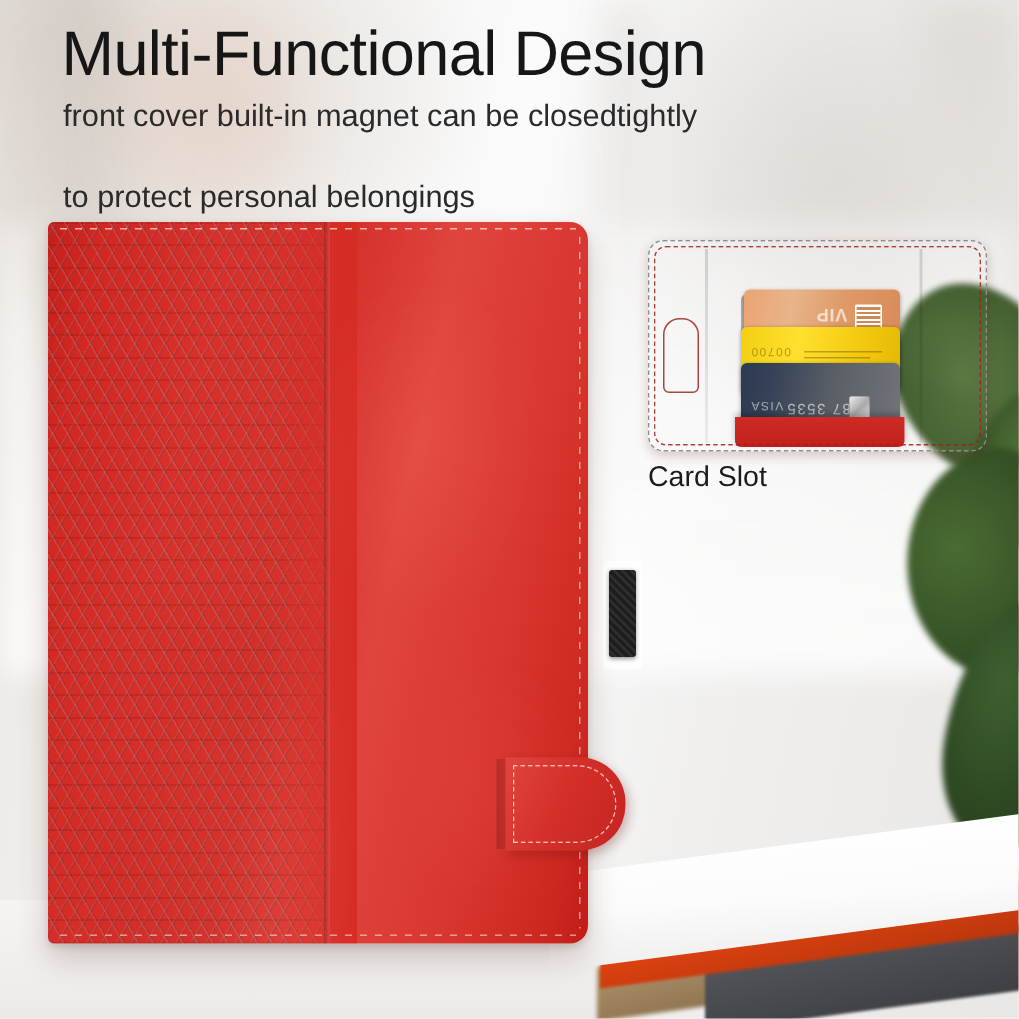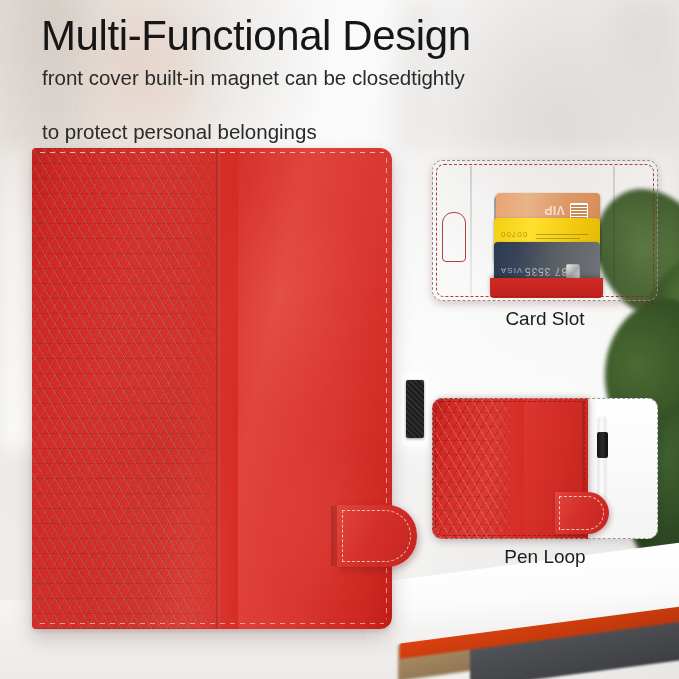--- a/index.html
+++ b/index.html
@@ -121,21 +121,21 @@
     background:linear-gradient(115deg,#e0463e,#d4302a 45%,#c42420);
     border-radius:0 30px 30px 0;box-shadow:2px 3px 7px rgba(90,20,16,.3);}
   .flap-stitch{position:absolute;left:5px;top:5px;right:6px;bottom:5px;
     border:1px dashed rgba(255,222,216,.8);border-radius:0 26px 26px 0;}
   .flap-shadow{position:absolute;left:299px;top:358px;width:9px;height:60px;
     background:linear-gradient(90deg,rgba(0,0,0,.18),rgba(0,0,0,0));}
 
   
   .inset{position:absolute;}
   .inset-frame{position:absolute;inset:0;border:1px dashed #8d8d8d;border-radius:10px;}
-  .inset-cap{position:absolute;left:0;width:100%;text-align:center;
+  .inset-cap{position:absolute;left:0;width:100%;text-align:left;
     font-size:19px;color:#1c1c1c;}
 
   
   #card-inset{left:432px;top:160px;width:226px;height:141px;}
   .card-case{position:absolute;inset:0;border-radius:10px;overflow:hidden;
     background:linear-gradient(110deg,#c41f1a 0%,#d0checked 0%,#d42b25 18%,#dd3a33 42%,#d62f29 66%,#c82520 92%,#bb1c17 100%);
     box-shadow:0 3px 8px rgba(90,25,20,.22);}
   .card-case-suede{position:absolute;inset:0;
     background:
       radial-gradient(ellipse 80px 60px at 60px 40px,rgba(255,255,255,.13),rgba(255,255,255,0) 70%),
@@ -284,31 +284,14 @@
               box-shadow:inset 0 0 0 .5px rgba(0,0,0,.25);"></span>
       </div>
 
       <div class="cc-pocket-lip"></div>
       <div class="cc-stitch-outer"></div>
     </div>
     <div class="inset-frame"></div>
     <div class="inset-cap" style="top:148px;">Card Slot</div>
   </div>
 
-  <div class="inset" id="pen-inset">
-    <div class="pen-white"></div>
-    <div class="stylus"></div>
-    <div class="stylus-clip"></div>
-    <div class="pen-case">
-      <div class="pen-cube"></div>
-      <div class="pen-cube-fade"></div>
-      <div class="pen-seam"></div>
-      <div class="pen-stitch"></div>
-    </div>
-    <div class="pen-tablet-edge"></div>
-    <div class="pen-flap">
-      <div class="pen-flap-stitch"></div>
-    </div>
-    <div class="pen-inset-dash"></div>
-    <div class="inset-cap" style="top:148px;">Pen Loop</div>
-  </div>
 
 </div>
 
 </body></html>

